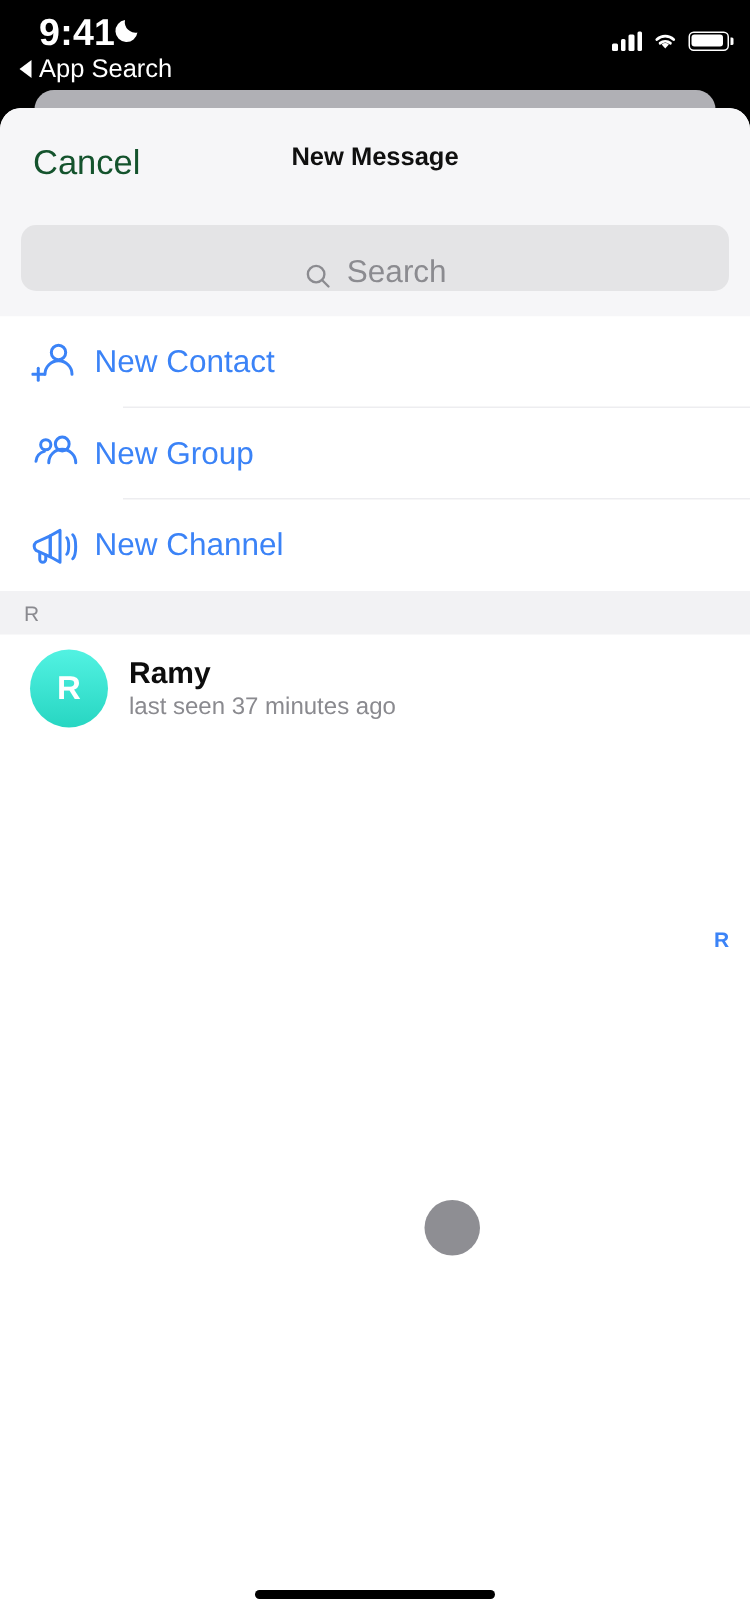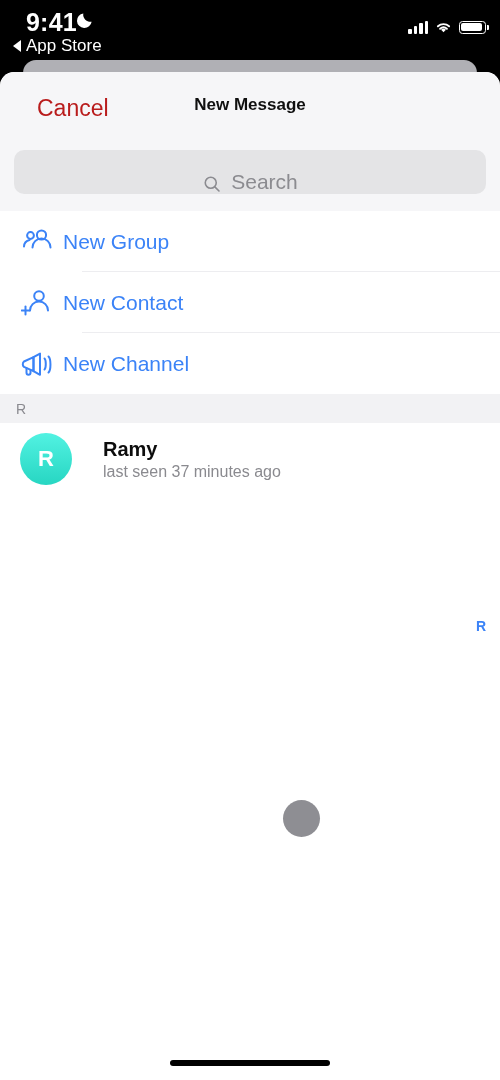--- a/index.html
+++ b/index.html
@@ -61,22 +61,22 @@
   .sheet {
     position:absolute; left:0; top:72px; width:500px; height:1008px;
     background:#fff; border-radius:14px 14px 0 0; overflow:hidden;
   }
   .nav {
     position:relative; height:78px; background:#f6f6f8;
     border-radius:14px 14px 0 0;
   }
   .nav-cancel {
     position:absolute; left:22px; top:23px;
-    font-size:23px; color:#b91c1c; background:none; border:none;
-    font-family:inherit; cursor:pointer; padding:0;margin-left:15px;
+    font-size:23px; color:#14532d; background:none; border:none;
+    font-family:inherit; cursor:pointer; padding:0;
   }
   .nav-title {
     position:absolute; left:0; right:0; top:23px;
     text-align:center; font-size:17px; font-weight:bold; color:#101010;
   }
 
   
   .searchwrap { background:#f6f6f8; padding:0 14px 17px; }
   .searchbar {
     position:relative; height:44px; background:#e4e4e6; border-radius:10px;
@@ -105,21 +105,21 @@
   }
 
   
   .contact { display:flex; align-items:center; padding:10px 0 10px 20px; cursor:pointer; }
   .avatar {
     width:52px; height:52px; border-radius:50%; flex:none;
     background:linear-gradient(180deg,#52f2e2 0%,#27d6c2 100%);
     display:flex; align-items:center; justify-content:center;
     color:#fff; font-size:22px; font-weight:bold;
   }
-  .c-txt { margin-left:31px; display:flex; flex-direction:column; gap:2px; }
+  .c-txt { margin-left:14px; display:flex; flex-direction:column; gap:2px; }
   .c-name { font-size:20px; font-weight:bold; color:#0d0d0d; }
   .c-sub  { font-size:16px; color:#8a8a8f; }
 
   
   .scrub {
     position:absolute; right:9px; top:546px; width:20px;
     display:flex; flex-direction:column; align-items:center; gap:4px;
     font-size:14px; font-weight:bold; color:#3b83f7; cursor:pointer;
   }
 
@@ -143,21 +143,21 @@
 
   <div class="statusbar">
     <span class="sb-time">9:41</span>
 
     <svg class="sb-moon" viewBox="0 0 24 24">
       <path d="M21 13.5A9 9 0 0 1 10.5 3 9.3 9.3 0 1 0 21 13.5z" fill="#fff"></path>
     </svg>
 
     <div class="sb-backrow">
       <span class="sb-tri"></span>
-      <span>App Store</span>
+      <span>App Search</span>
     </div>
 
     <div class="sb-right">
       <span class="bars">
           <i></i>
           <i></i>
           <i></i>
           <i></i>
         </span>
       <svg width="19" height="14" viewBox="0 0 19 14">
@@ -184,44 +184,44 @@
       <div class="searchbar">
         <svg class="search-icon" viewBox="0 0 24 24">
           <circle cx="10.5" cy="10.5" r="6.6" fill="none" stroke="#8b8b90" stroke-width="1.9"></circle>
           <line x1="15.4" y1="15.4" x2="20.4" y2="20.4" stroke="#8b8b90" stroke-width="1.9" stroke-linecap="round"></line>
         </svg>
         <span class="search-ph">Search</span>
       </div>
     </div>
 
     <div class="actions">
+
+      <div class="row">
+        <span class="row-ic">
+          <svg width="34" height="30" viewBox="0 0 34 30" fill="none" stroke="#3b83f7" stroke-width="2" stroke-linecap="round">
+            <circle cx="18" cy="8" r="4.8"></circle>
+            <path d="M9 22.5a9 9 0 0 1 18 0"></path>
+            <line x1="4.5" y1="18.5" x2="4.5" y2="26.5"></line>
+            <line x1="0.6" y1="22.5" x2="8.6" y2="22.5"></line>
+          </svg>
+        </span>
+        <span class="row-label">New Contact</span>
+        <span class="sep"></span>
+      </div>
 
       <div class="row">
         <span class="row-ic">
           <svg width="34" height="30" viewBox="0 0 34 30" fill="none" stroke="#3b83f7" stroke-width="2" stroke-linecap="round">
             <circle cx="20.5" cy="8" r="4.6"></circle>
             <path d="M11.5 20.5a9 9 0 0 1 18 0"></path>
             <circle cx="9.5" cy="8.5" r="3.4"></circle>
             <path d="M3 19.5a7 7 0 0 1 5.6-6.6"></path>
           </svg>
         </span>
         <span class="row-label">New Group</span>
-        <span class="sep"></span>
-      </div>
-
-      <div class="row">
-        <span class="row-ic">
-          <svg width="34" height="30" viewBox="0 0 34 30" fill="none" stroke="#3b83f7" stroke-width="2" stroke-linecap="round">
-            <circle cx="18" cy="8" r="4.8"></circle>
-            <path d="M9 22.5a9 9 0 0 1 18 0"></path>
-            <line x1="4.5" y1="18.5" x2="4.5" y2="26.5"></line>
-            <line x1="0.6" y1="22.5" x2="8.6" y2="22.5"></line>
-          </svg>
-        </span>
-        <span class="row-label">New Contact</span>
         <span class="sep"></span>
       </div>
 
       <div class="row">
         <span class="row-ic">
           <svg width="34" height="30" viewBox="0 0 34 30" fill="none" stroke="#3b83f7" stroke-width="2" stroke-linecap="round" stroke-linejoin="round">
             <path d="M3 12.5a3.6 3.6 0 0 0 0 5.4l9.5 4.3V8.2z"></path>
             <path d="M12.5 8.2l6.5-3.6v21.2l-6.5-3.6z"></path>
             <path d="M5.5 19.3v4.5a2 2 0 0 0 4 0v-2.8"></path>
             <path d="M23.5 9.5c1.7 1.5 1.7 9.5 0 11"></path>

